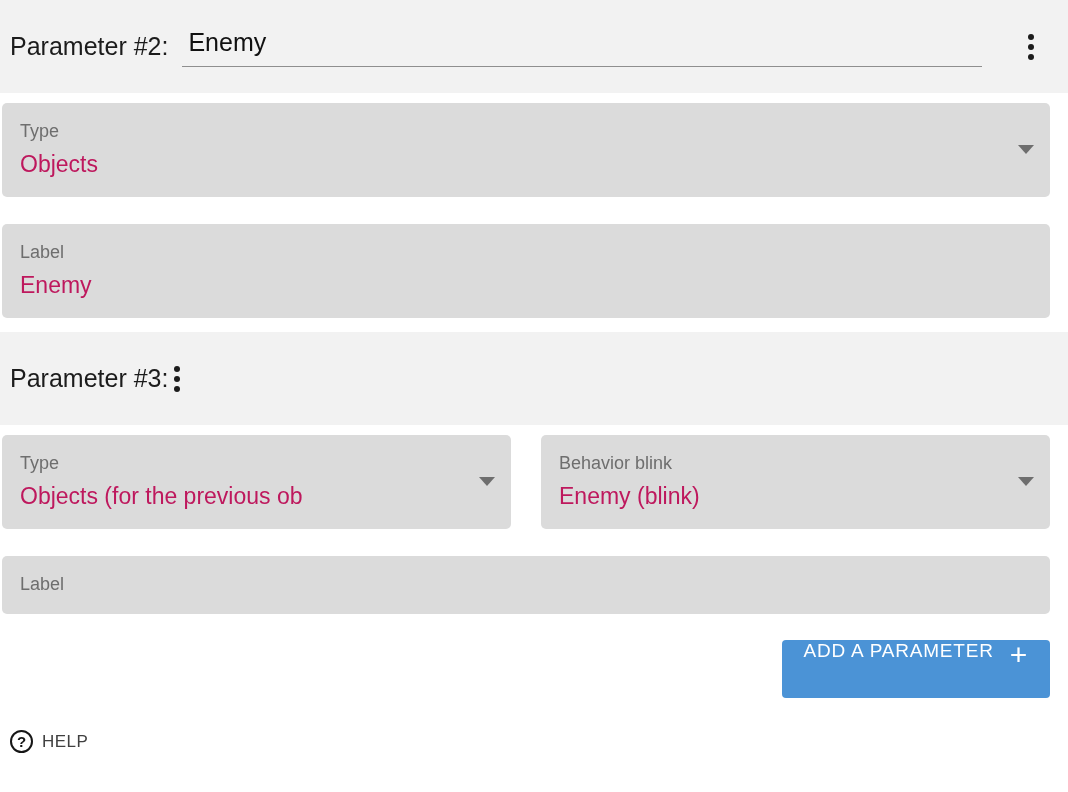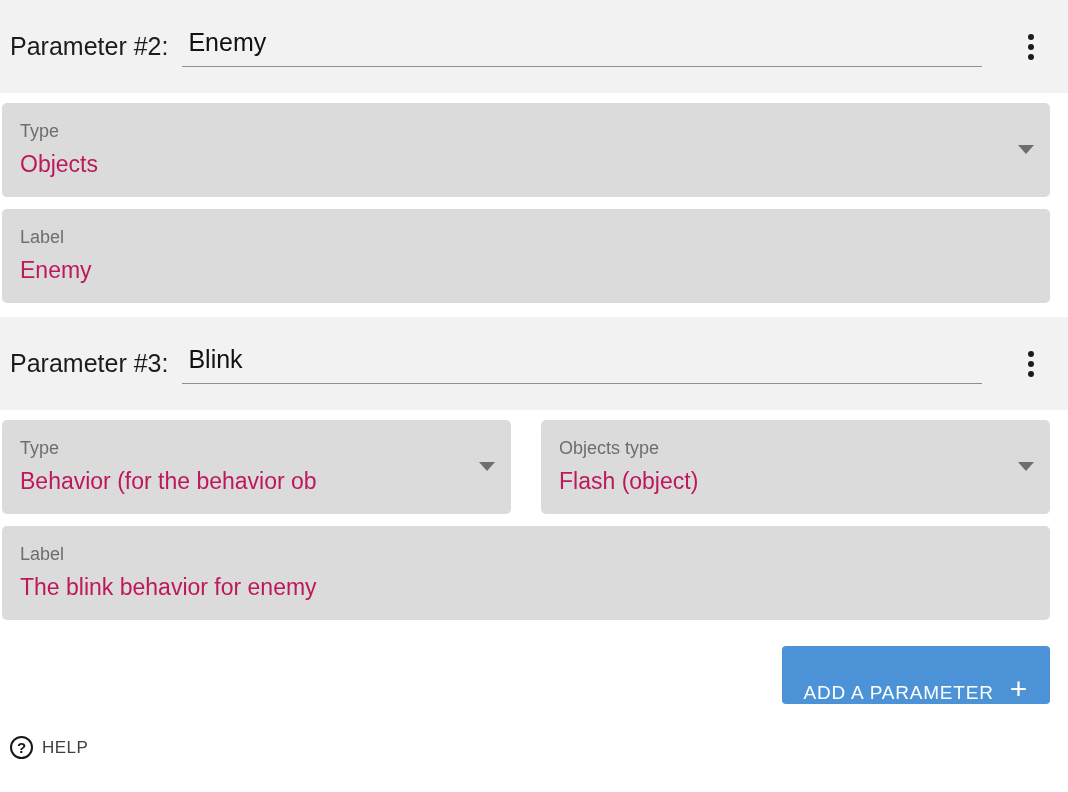--- a/index.html
+++ b/index.html
@@ -46,21 +46,21 @@
     cursor: pointer;
   }
   .kebab .dot {
     width: 6px;
     height: 6px;
     border-radius: 50%;
     background: #1c1c1c;
   }
 
   .fields { margin: 10px 18px 14px 2px; }
-  .row { display: flex; gap: 30px; margin-bottom: 12px; }
+  .row { display: flex; gap: 30px; margin-bottom: 27px; }
   .field {
     background: #dbdbdb;
     border-radius: 5px;
     padding: 17px 18px 19px 18px;
     position: relative;
     min-width: 0;
   }
   .row .field { flex: 1; }
   .field-label {
     font-size: 18px;
@@ -96,21 +96,21 @@
     background: #4b93d6;
     color: #ffffff;
     border: none;
     border-radius: 4px;
     font-family: inherit;
     font-size: 19px;
     letter-spacing: 0.8px;
     padding: 0 22px;
     height: 58px;
     display: flex;
-    align-items: flex-end;
+    align-items: flex-start;
     gap: 16px;
     cursor: pointer;
   }
   .add-btn .plus {
     font-size: 30px;
     font-weight: 400;
     line-height: 1;
   }
 
   .help-row {
@@ -163,43 +163,41 @@
     <div class="field">
       <div class="field-label">Label</div>
       <div class="field-value">Enemy</div>
     </div>
   </div>
 </div>
 
 <div>
   <div class="param-header">
     <span class="param-title">Parameter #3:</span>
-    <div class="name-input">Blink</div>
     <div class="kebab">
       <span class="dot"></span>
       <span class="dot"></span>
       <span class="dot"></span>
     </div>
   </div>
   <div class="fields">
     <div class="row">
       <div class="field select">
         <div class="field-label">Type</div>
-        <div class="field-value">Behavior (for the behavior ob</div>
+        <div class="field-value">Objects (for the previous ob</div>
         <div class="arrow"></div>
       </div>
       <div class="field select">
-        <div class="field-label">Objects type</div>
-        <div class="field-value">Flash (object)</div>
+        <div class="field-label">Behavior blink</div>
+        <div class="field-value">Enemy (blink)</div>
         <div class="arrow"></div>
       </div>
     </div>
     <div class="field">
       <div class="field-label">Label</div>
-      <div class="field-value">The blink behavior for enemy</div>
     </div>
   </div>
 </div>
 
 <div class="button-row">
   <button class="add-btn">
     <span>ADD A PARAMETER</span>
     <span class="plus">+</span>
   </button>
 </div>

